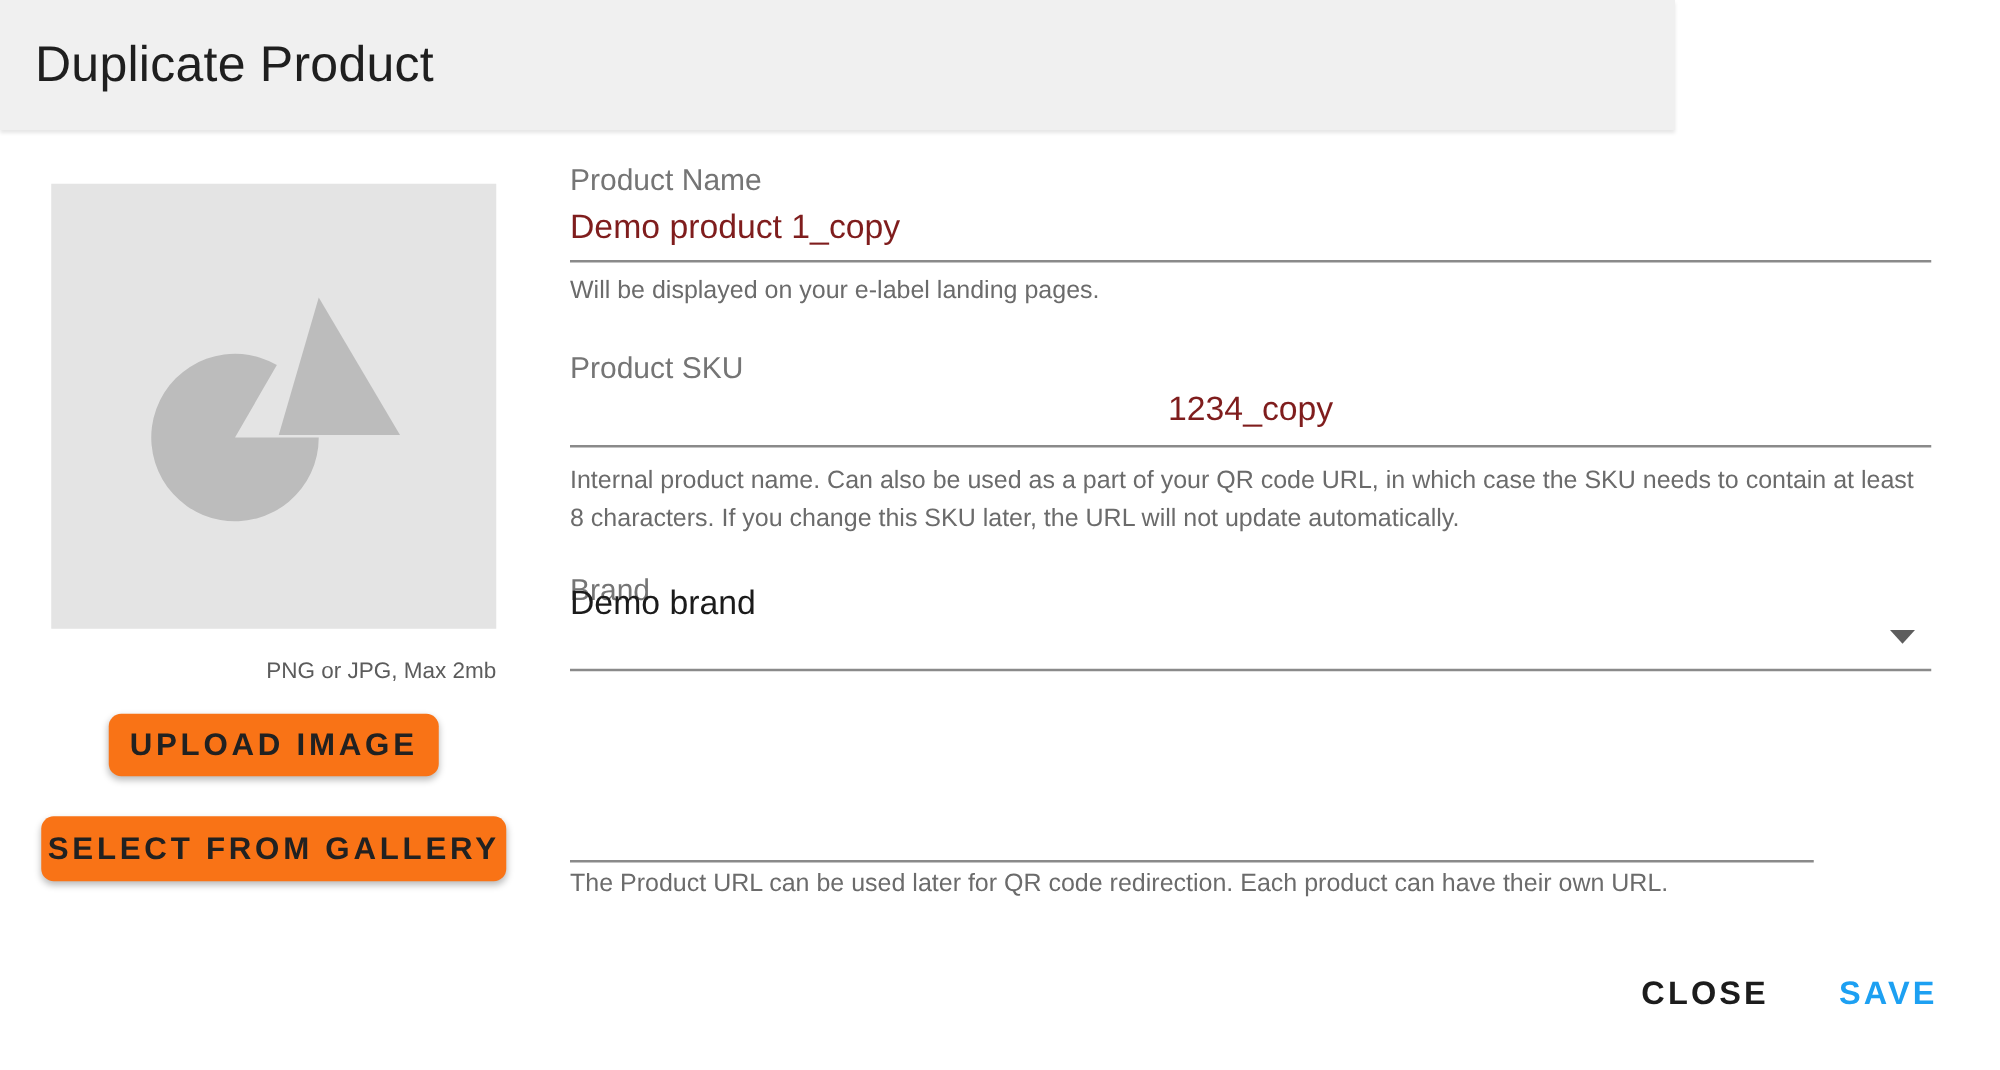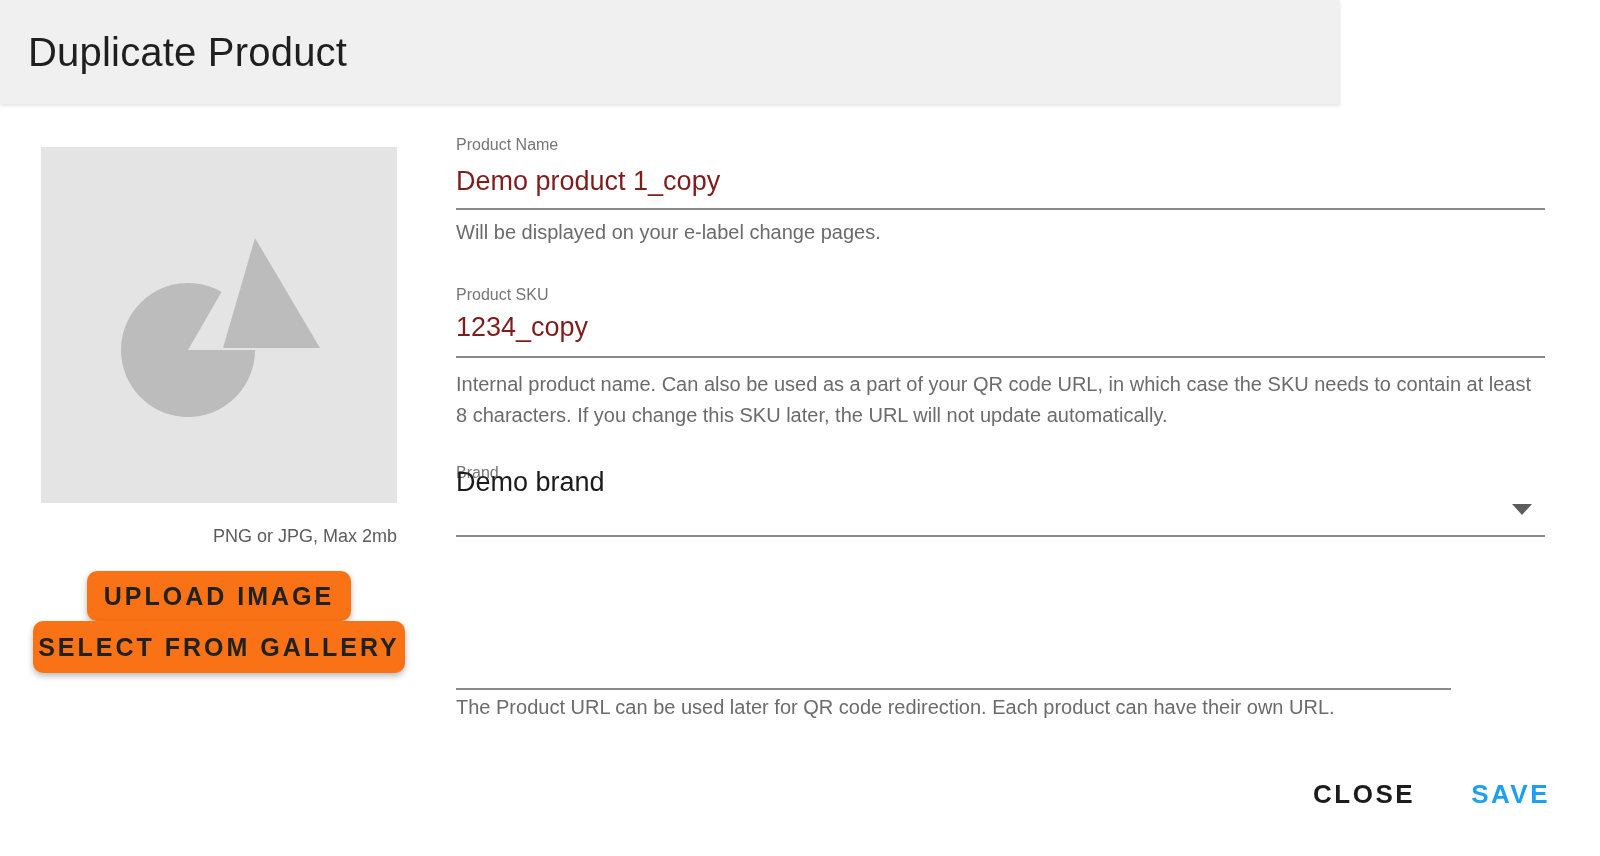--- a/index.html
+++ b/index.html
@@ -52,26 +52,26 @@
     border-radius: 10px;
     color: #212121;
     font-family: "Liberation Sans", sans-serif;
     font-size: 25px;
     font-weight: 700;
     letter-spacing: 3px;
     box-shadow: 0 3px 6px rgba(0,0,0,0.28);
     cursor: pointer;
   }
   .btn-upload  { left: 87px; top: 571px; width: 264px; height: 50px; }
-  .btn-gallery { left: 33px; top: 621px; width: 372px; height: 52px; }
+  .btn-gallery { left: 33px; top: 653px; width: 372px; height: 52px; }
   
   .f-label {
     position: absolute;
     left: 456px;
-    font-size: 16px;
+    font-size: 24px;
     line-height: 24px;
     color: #757575;
   }
   .f-input {
     position: absolute;
     left: 456px;
     width: 1089px;
     height: 36px;
     border: none;
     outline: none;
@@ -103,21 +103,21 @@
     width: 1089px;
     font-size: 20px;
     line-height: 31px;
     color: #6b6b6b;
   }
   .label-name  { top: 133px; }
   .input-name  { top: 163px; }
   .line-name   { top: 208px; }
   .helper-name { top: 217px; }
   .label-sku   { top: 283px; }
-  .input-sku   { top: 309px; }
+  .input-sku   { top: 309px; text-align: center; }
   .line-sku    { top: 356px; }
   .helper-sku  { top: 369px; }
   .label-brand { top: 461px; }
   .value-brand { top: 465px; }
   .line-brand  { top: 535px; }
   .caret {
     position: absolute;
     left: 1512px; top: 504px;
     width: 0; height: 0;
     border-left: 10px solid transparent;
@@ -171,21 +171,21 @@
       <path d="M214 91 L279 201 L182 201 Z" fill="#bcbcbc"></path>
     </svg>
   </div>
   <div class="img-hint">PNG or JPG, Max 2mb</div>
   <button class="btn-cyan btn-upload">UPLOAD IMAGE</button>
   <button class="btn-cyan btn-gallery">SELECT FROM GALLERY</button>
 
   <div class="f-label label-name">Product Name</div>
   <input class="f-input input-name" type="text" value="Demo product 1_copy" style="">
   <div class="f-line line-name"></div>
-  <div class="f-helper helper-name">Will be displayed on your e-label change pages.</div>
+  <div class="f-helper helper-name">Will be displayed on your e-label landing pages.</div>
 
   <div class="f-label label-sku">Product SKU</div>
   <input class="f-input input-sku" type="text" value="1234_copy" style="">
   <div class="f-line line-sku"></div>
   <div class="f-helper helper-sku">Internal product name. Can also be used as a part of your QR code URL, in which case the SKU needs to contain at least 8 characters. If you change this SKU later, the URL will not update automatically.</div>
 
   <div class="f-label label-brand">Brand</div>
   <div class="f-value value-brand">Demo brand</div>
   <div class="caret"></div>
   <div class="f-line line-brand"></div>

